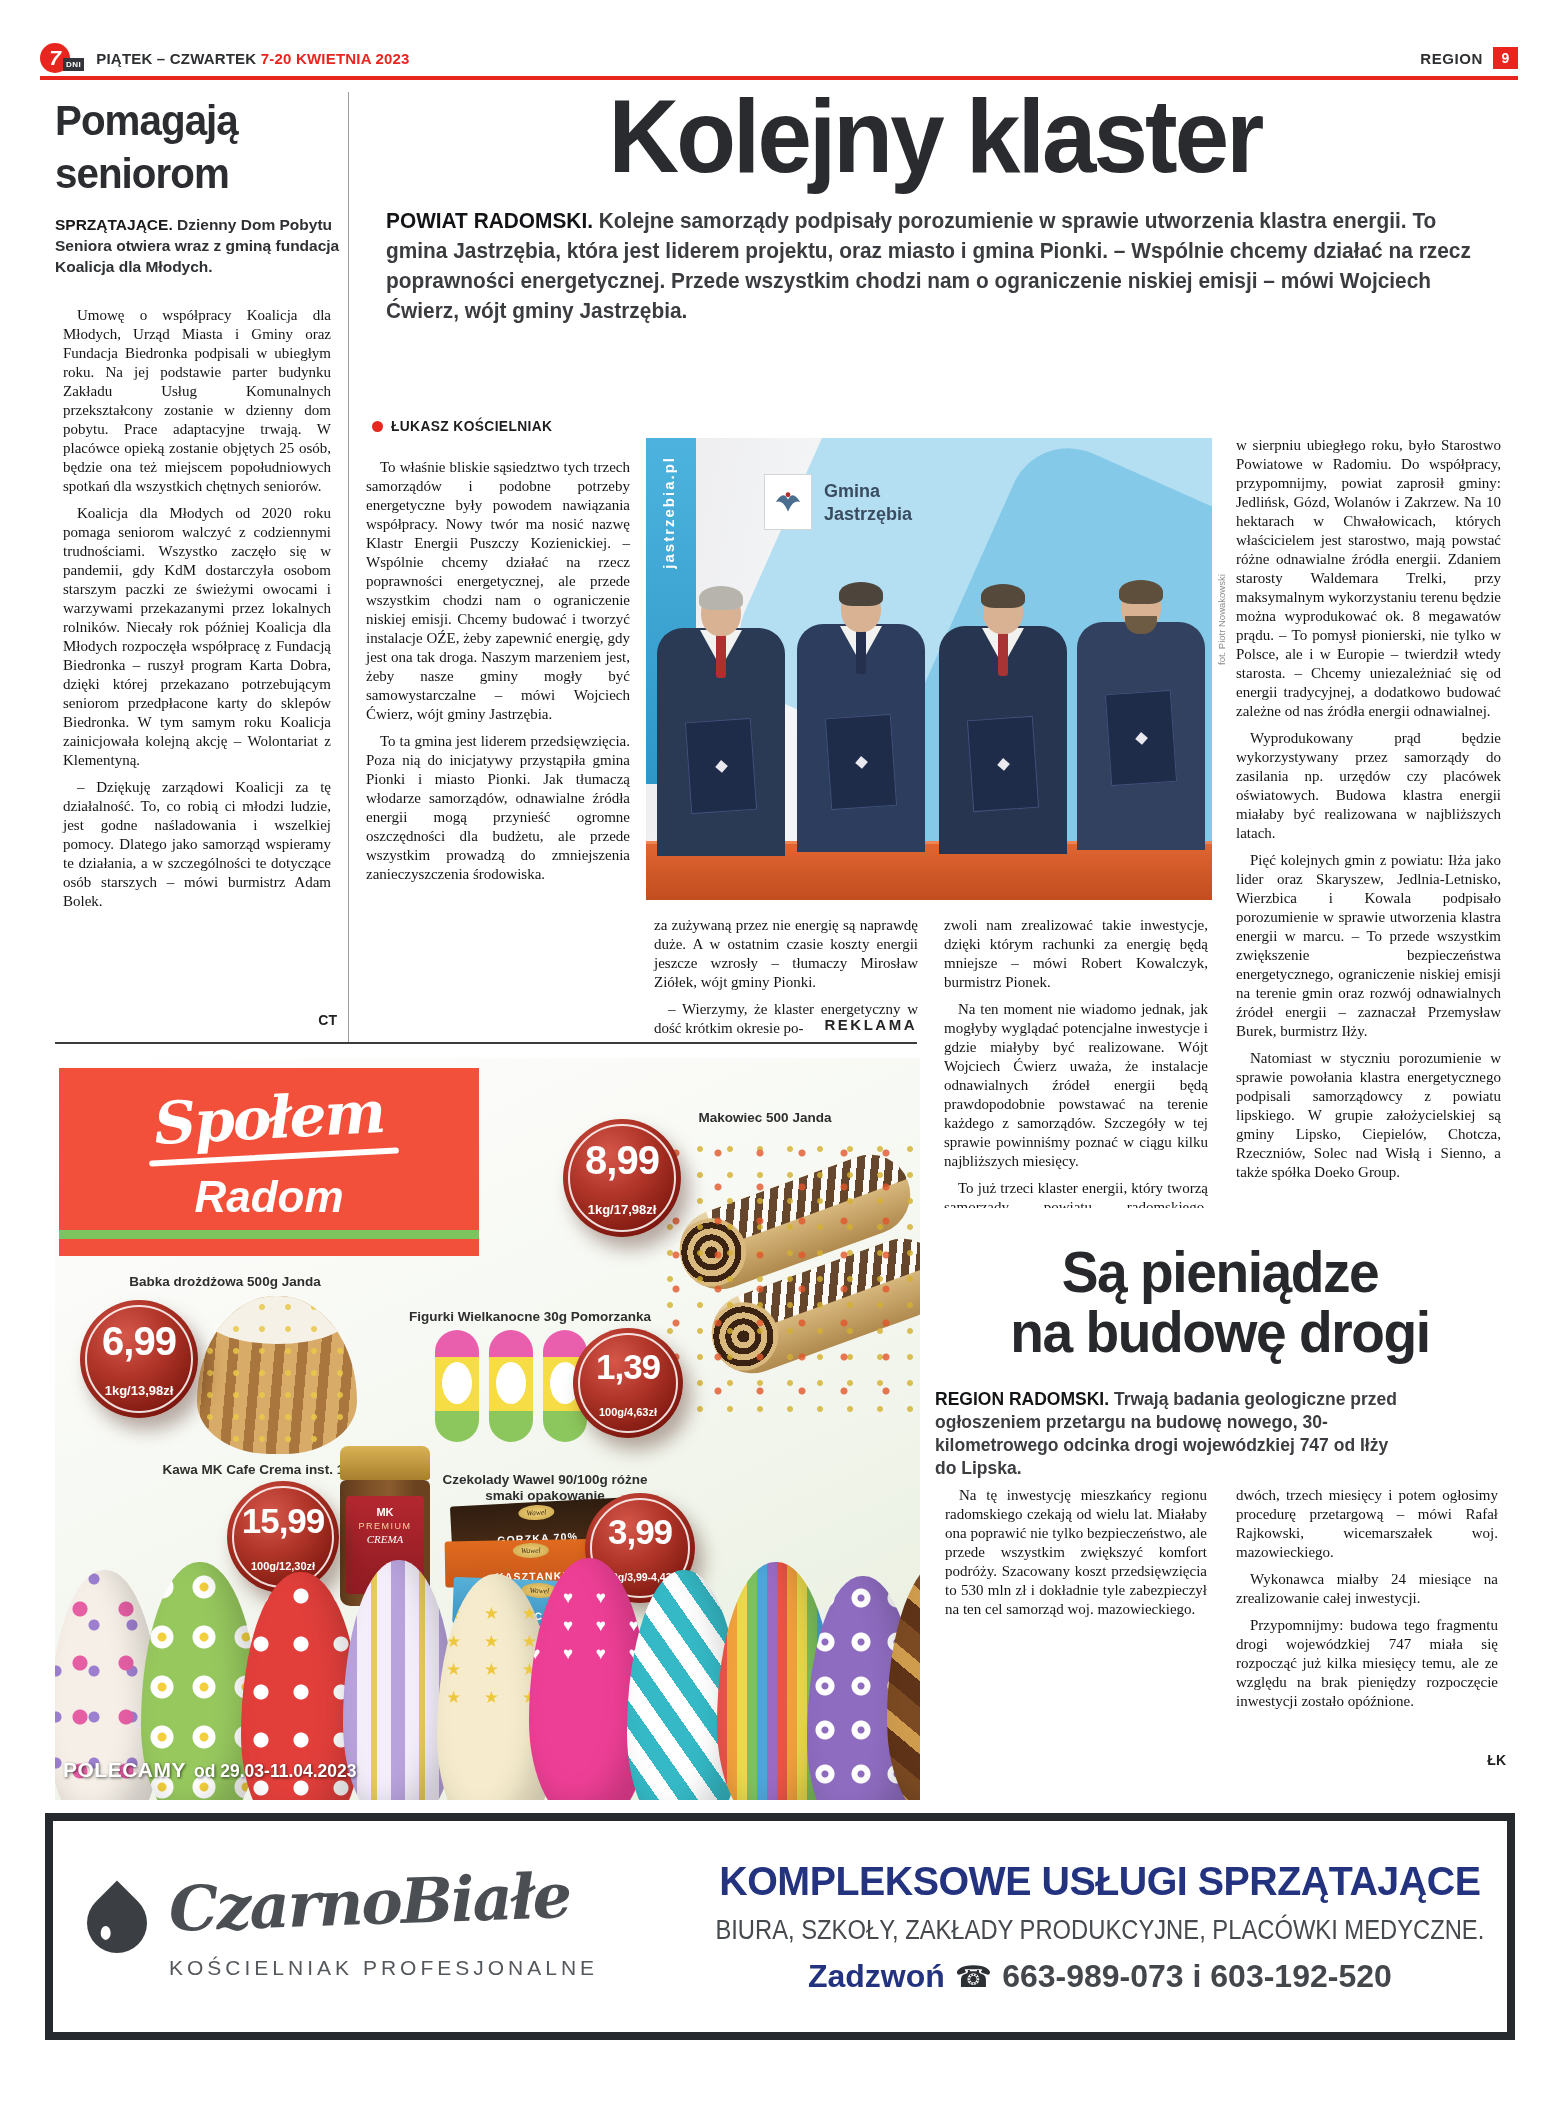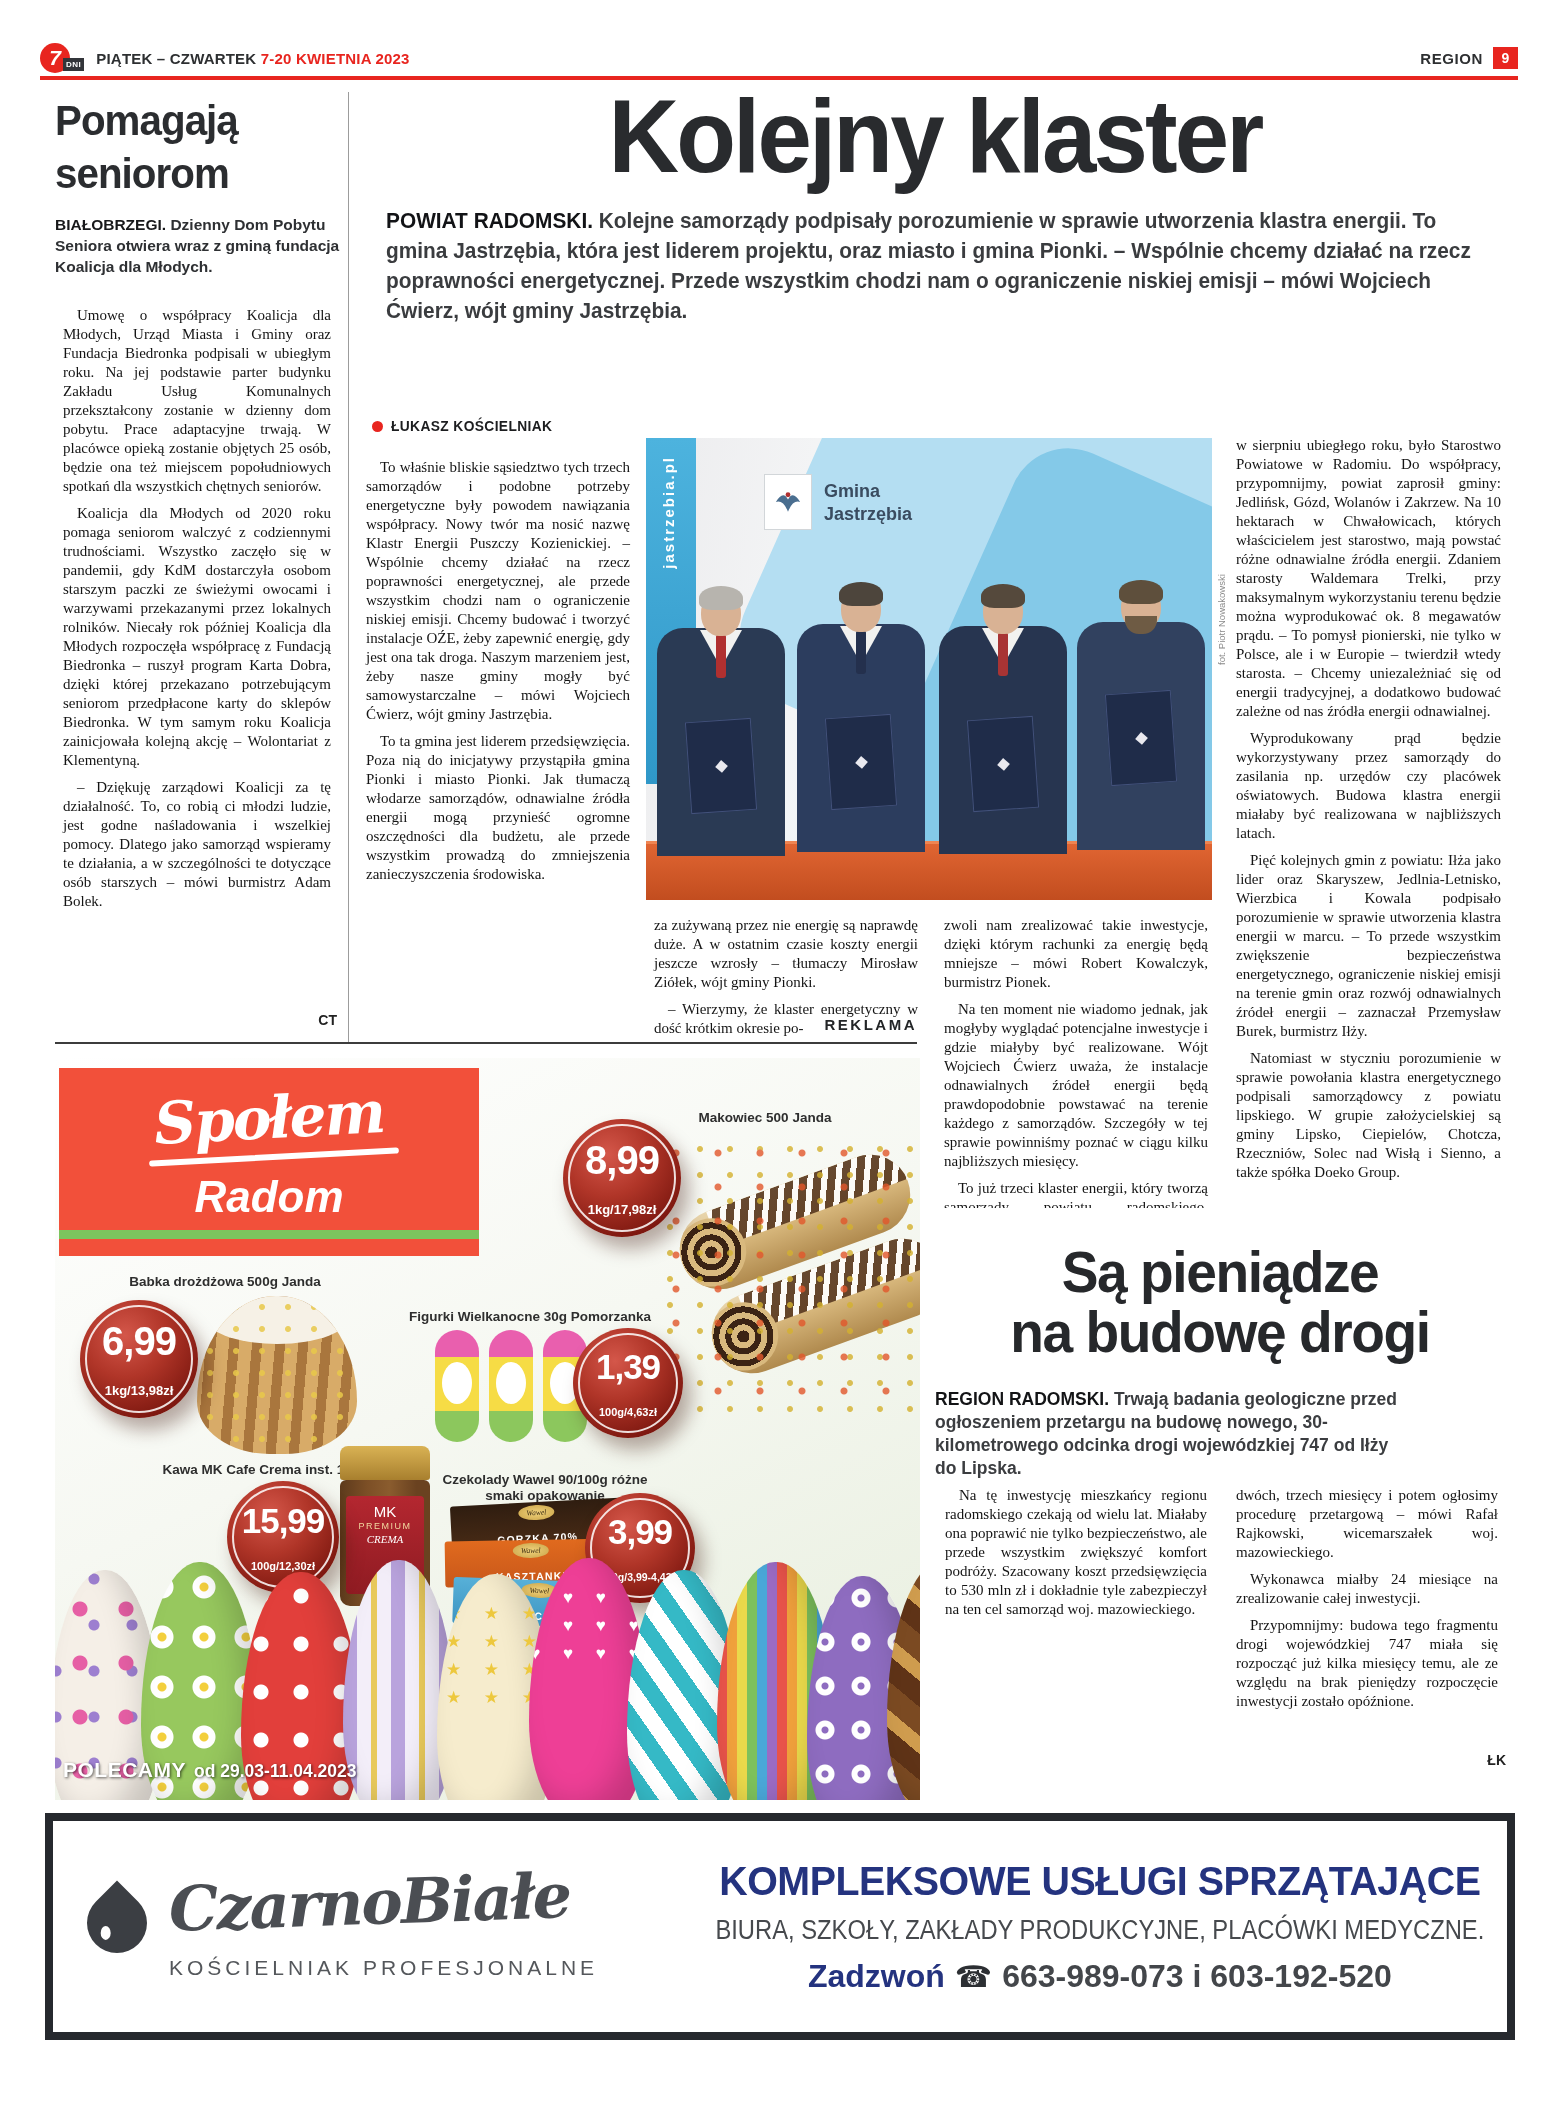--- a/index.html
+++ b/index.html
@@ -138,21 +138,21 @@
   .fig{width:44px;height:112px;border-radius:22px;position:relative;flex:0 0 auto;
        background:linear-gradient(180deg,#e95fae 0 24%,#f6dc45 24% 72%,#8cc75d 72% 100%);}
   .fig::before{content:"";position:absolute;left:7px;top:32px;width:30px;height:42px;background:#fff;border-radius:50%;}
   
   #coffee{left:285px;top:388px;width:90px;height:165px;}
   .jar-cap{height:34px;background:linear-gradient(#d9b254,#a87f2e);border-radius:8px 8px 3px 3px;}
   .jar-body{height:126px;background:linear-gradient(90deg,#5d3a1c,#7c4f26 30%,#8a5c2e 55%,#6a4220 85%);
             border-radius:6px 6px 10px 10px;position:relative;}
   .jar-label{position:absolute;left:6px;right:6px;top:16px;bottom:12px;text-align:center;
              background:linear-gradient(#b42730,#8f1b22);border-radius:4px;color:#fff;padding-top:8px;}
-  .jar-mk{font-size:15px;font-weight:normal;line-height:16px;}
+  .jar-mk{font-size:11px;font-weight:bold;line-height:16px;}
   .jar-prem{font-size:9px;letter-spacing:1.5px;color:#f2d9a0;line-height:12px;}
   .jar-crema{font-size:11px;font-style:italic;font-family:"Liberation Serif",serif;line-height:14px;}
   
   #bars{left:388px;top:444px;width:190px;height:170px;}
   .bar{position:absolute;width:172px;height:46px;border-radius:3px;color:#fff;}
   .bar .bar-logo{position:absolute;left:50%;top:3px;transform:translateX(-50%);width:36px;height:15px;
        background:radial-gradient(#f0d27c,#c8a246);border-radius:50%;font-size:7.5px;font-style:italic;
        font-family:"Liberation Serif",serif;color:#3a2a10;text-align:center;line-height:15px;}
   .bar .bar-name{position:absolute;left:0;right:0;bottom:4px;text-align:center;font-size:10.5px;
        font-weight:bold;letter-spacing:1.2px;}
@@ -236,21 +236,21 @@
       <span class="date-red">7-20 KWIETNIA 2023</span>
     </span>
     <span class="mh-spacer"></span>
     <span class="section-label">REGION</span>
     <span class="pagenum">9</span>
   </div>
   <div class="abs" id="masthead-rule"></div>
 
   <h2 class="abs" id="sb-title" style="margin:0">Pomagają seniorom</h2>
   <div class="abs" id="sb-lead">
-    <span class="loc">BIAŁOBRZEGI.</span>
+    <span class="loc">SPRZĄTAJĄCE.</span>
     <span>Dzienny Dom Pobytu Seniora otwiera wraz z gminą fundacja Koalicja dla Młodych.</span>
   </div>
   <div class="abs newsbody" id="sb-body">
     <p>Umowę o współpracy Koalicja dla Młodych, Urząd Miasta i Gminy oraz Fundacja Biedronka podpisali w ubiegłym roku. Na jej podstawie parter budynku Zakładu Usług Komunalnych przekształcony zostanie w dzienny dom pobytu. Prace adaptacyjne trwają. W placówce opieką zostanie objętych 25 osób, będzie ona też miejscem popołudniowych spotkań dla wszystkich chętnych seniorów.</p>
     <p>Koalicja dla Młodych od 2020 roku pomaga seniorom walczyć z codziennymi trudnościami. Wszystko zaczęło się w pandemii, gdy KdM dostarczyła osobom starszym paczki ze świeżymi owocami i warzywami przekazanymi przez lokalnych rolników. Niecały rok później Koalicja dla Młodych rozpoczęła współpracę z Fundacją Biedronka – ruszył program Karta Dobra, dzięki której przekazano potrzebującym seniorom przedpłacone karty do sklepów Biedronka. W tym samym roku Koalicja zainicjowała kolejną akcję – Wolontariat z Klementyną.</p>
     <p>– Dziękuję zarządowi Koalicji za tę działalność. To, co robią ci młodzi ludzie, jest godne naśladowania i wszelkiej pomocy. Dlatego jako samorząd wspieramy te działania, a w szczególności te dotyczące osób starszych – mówi burmistrz Adam Bolek.</p>
   </div>
   <div class="abs signoff" id="sb-sign">CT</div>
   <div class="abs" id="sb-divider"></div>
 

